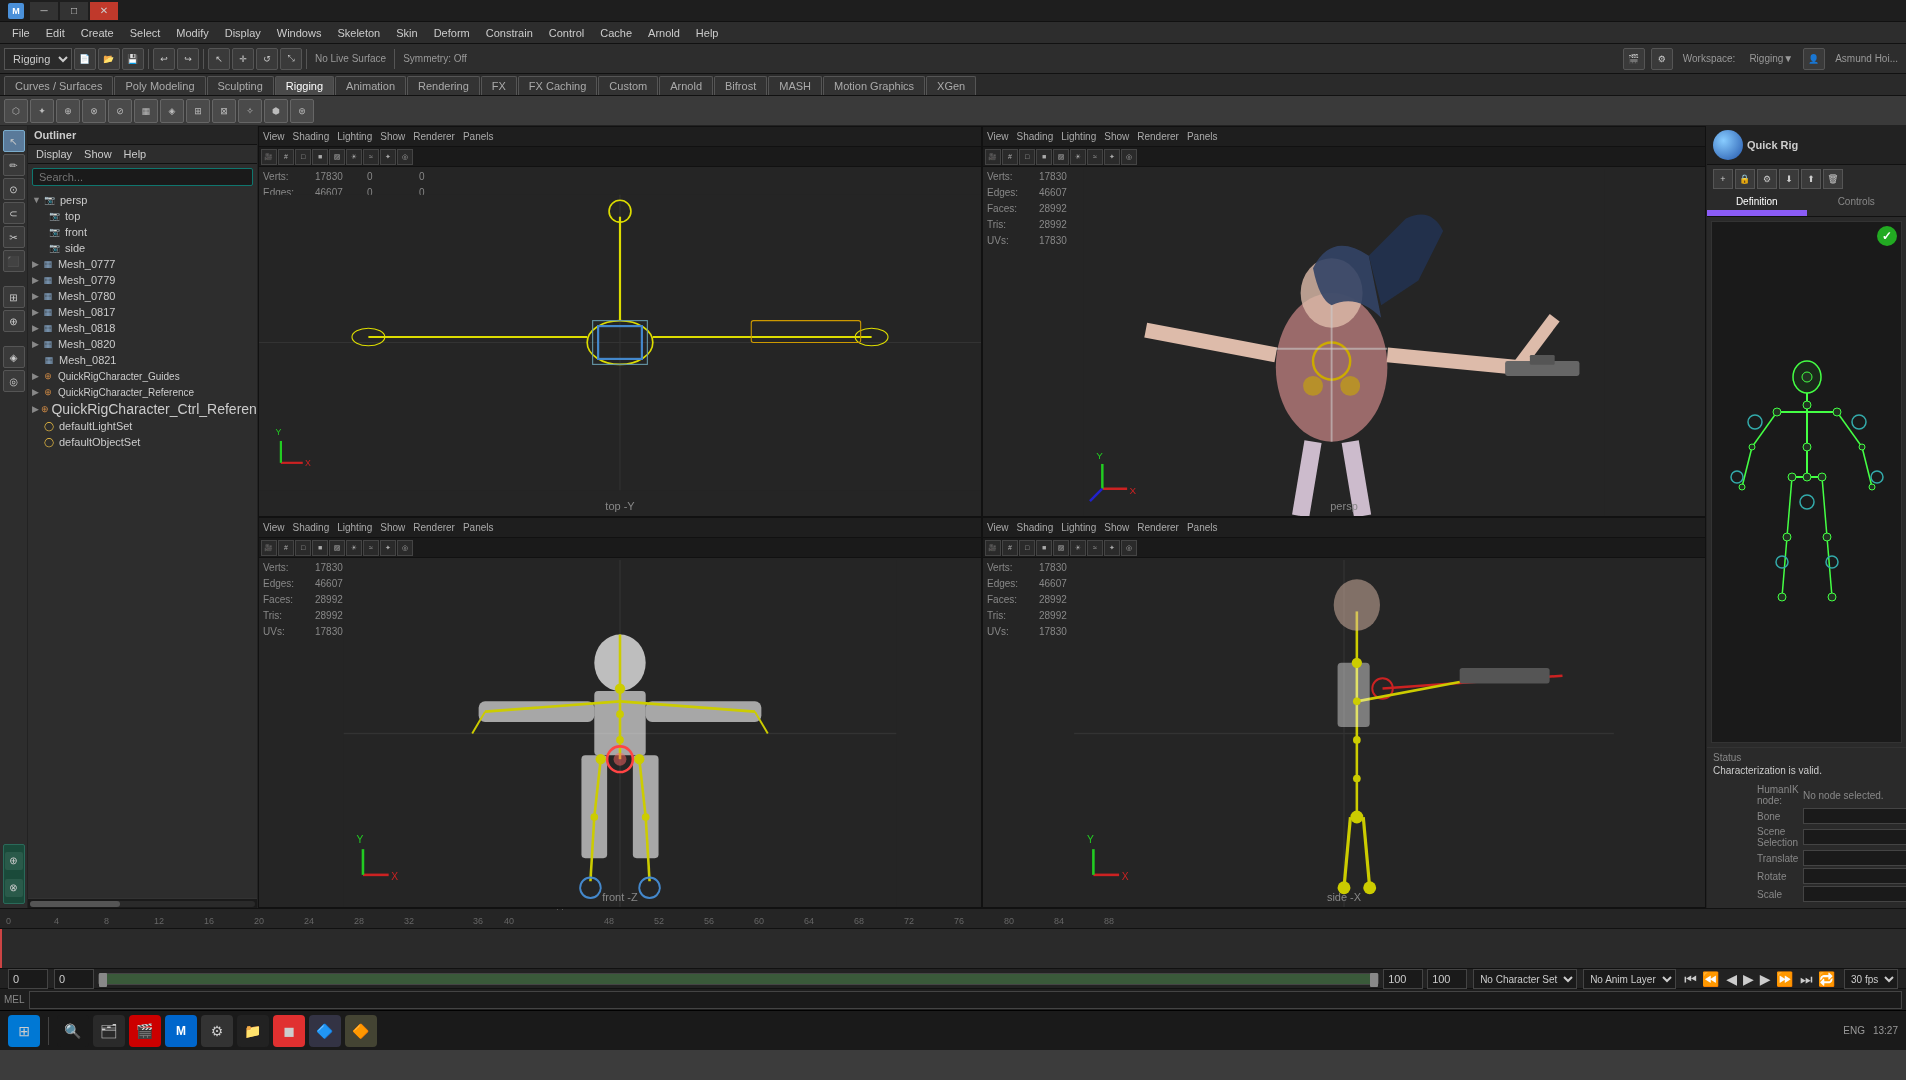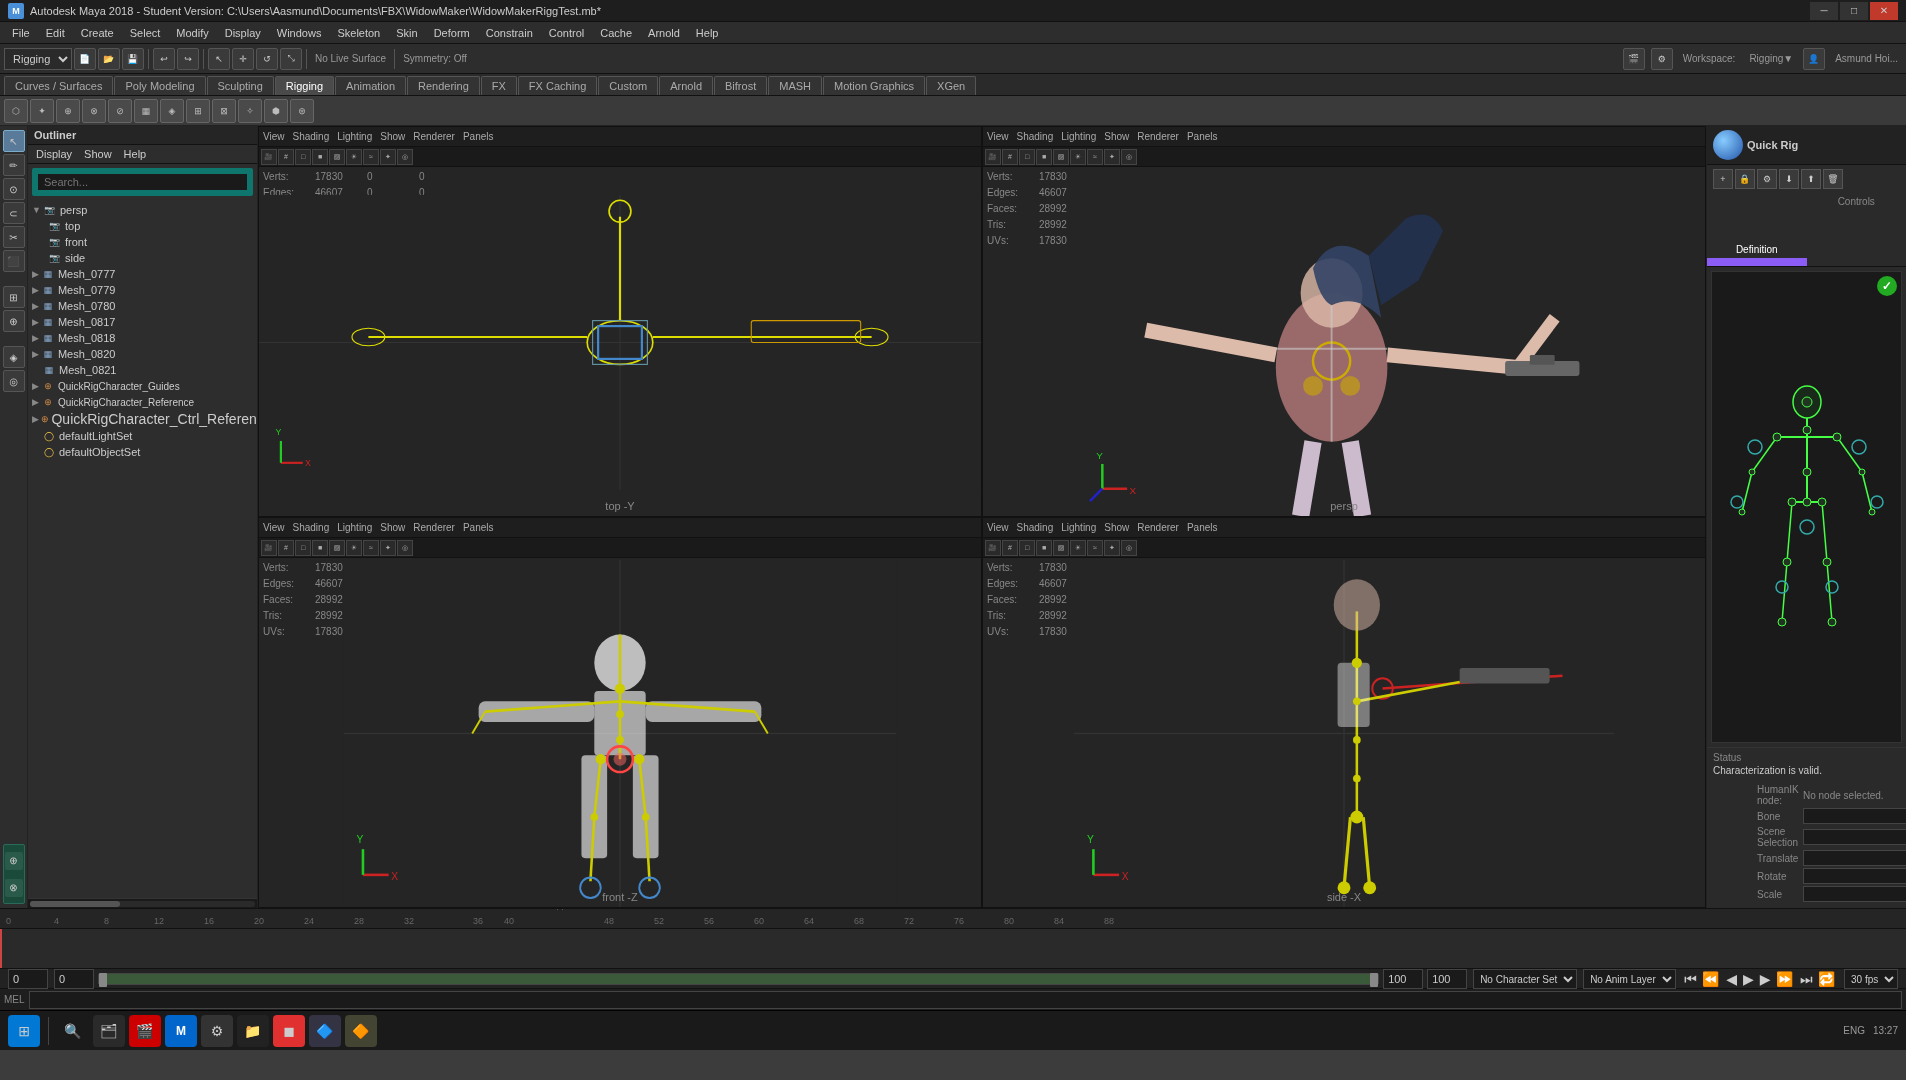--- a/index.html
+++ b/index.html
@@ -183,21 +183,21 @@
       padding: 2px 4px;
       gap: 4px;
       border-bottom: 1px solid #111;
       font-size: 11px;
     }
     .outliner-menu { cursor: pointer; color: #ccc; padding: 1px 4px; }
     #outliner-search {
       margin: 4px;
       padding: 2px 6px;
       background: #1a1a1a;
-      border: 6px solid #0f766e;
+      border: 1px solid #0f766e;
       color: #ccc;
       font-size: 11px;
       border-radius: 2px;
       width: calc(100% - 8px);
     }
     #outliner-tree {
       flex: 1;
       overflow-y: auto;
       padding: 2px 0;
     }
@@ -349,21 +349,21 @@
     .rp-tab {
       flex: 1;
       padding: 3px;
       text-align: center;
       font-size: 10px;
       cursor: pointer;
       background: #2a2a2a;
       color: #888;
       border-bottom: 2px solid transparent;
     }
-    .rp-tab.active { color: #fff; border-bottom: 8px solid #8b5cf6; margin-top: 48px; }
+    .rp-tab.active { color: #fff; border-bottom: 6px solid #8b5cf6; }
 
     
     #rig-figure {
       flex: 1;
       background: #1a1a1a;
       display: flex;
       align-items: center;
       justify-content: center;
       position: relative;
       margin: 4px;
@@ -561,21 +561,20 @@
       border-radius: 50%;
       display: flex; align-items: center; justify-content: center;
       color: white; font-size: 12px; font-weight: bold;
     }
   </style>
 </head>
 <body>
 
 <div id="titlebar">
   <div class="title-icon">M</div>
-  <span class="title-text">Autodesk Maya 2018 - Student Version: C:\Users\Aasmund\Documents\FBX\WidowMaker\WidowMakerRiggTest.mb*</span>
   <div class="win-controls">
     <button class="win-btn">─</button>
     <button class="win-btn">□</button>
     <button class="win-btn close">✕</button>
   </div>
 </div>
 
 <div id="menubar">
   <span class="menu-item">File</span>
   <span class="menu-item">Edit</span>

